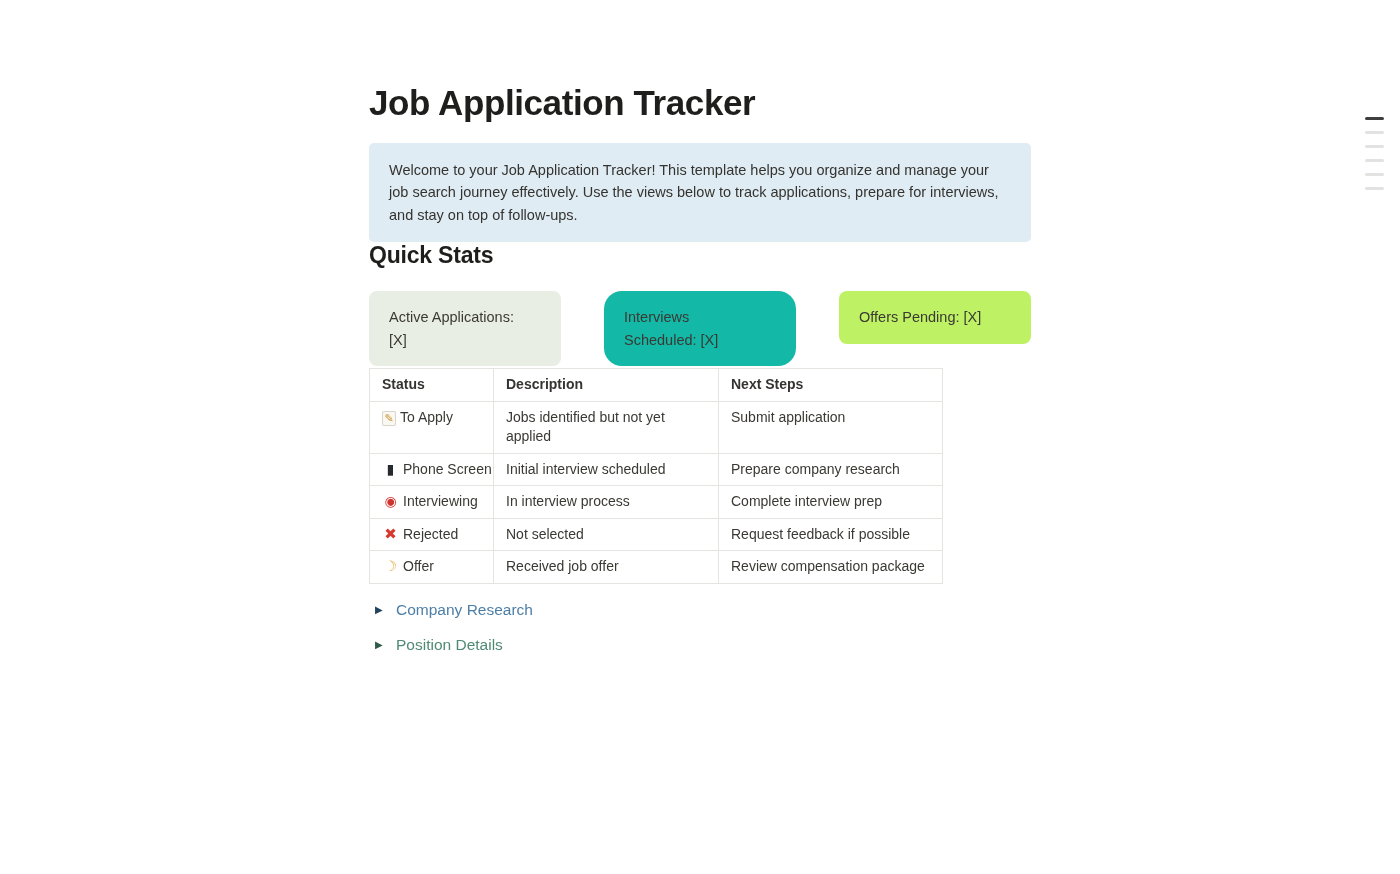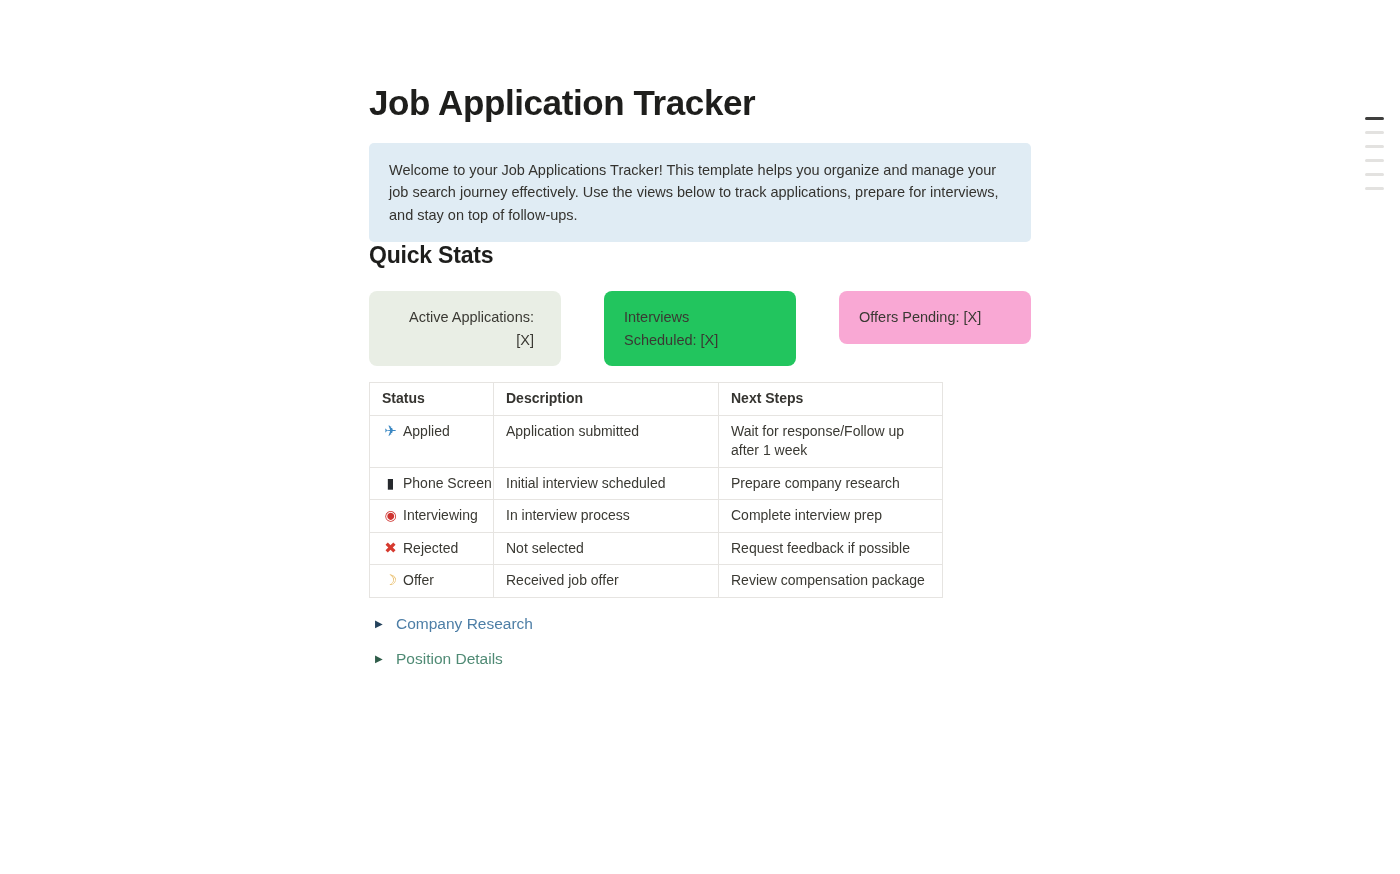--- a/index.html
+++ b/index.html
@@ -26,24 +26,24 @@
   .h-quick    { margin-top:33px; }
   .h-overview { margin-top:38px; }
   .h-template { margin-top:46px; }
 
   .stats-row { margin-top:23px; display:flex; justify-content:space-between; align-items:flex-start; }
   .stat-card {
     width:192px; box-sizing:border-box; border-radius:8px; padding:15px 20px;
     font-size:14.5px; line-height:22.5px; color:#3a3933;
   }
   .stat-card span { display:inline-block; }
-  .card-0 span { max-width:145px;text-align:right; }
+  .card-0 span { max-width:145px; }
   .card-1 span { max-width:112px; }
 
-  table.status-table { margin-top:16px; border-collapse:collapse; table-layout:fixed; width:573px; }
+  table.status-table { margin-top:2px; border-collapse:collapse; table-layout:fixed; width:573px; }
   .status-table th, .status-table td {
     border:1px solid #e6e4e1; padding:6px 12px; font-size:14px; line-height:19.5px;
     text-align:left; vertical-align:top; color:#3a3933;
   }
   .status-table th { font-weight:600; color:#353430; }
   .status-cell { white-space:nowrap; }
   .icon {
     display:inline-block; width:17px; text-align:center; margin-right:4px;
     font-size:14px; font-family:"DejaVu Sans",sans-serif;
   }
@@ -71,56 +71,56 @@
 </style>
 </head>
 <body>
 
 <div class="screen">
   <div class="content">
 
     <h1 class="page-title">Job Application Tracker</h1>
 
     <div class="callout" style="background-color: rgb(224, 236, 244);">
-      <p>Welcome to your Job Applications Tracker! This template helps you organize and manage your job search journey effectively. Use the views below to track applications, prepare for interviews, and stay on top of follow-ups.</p>
+      <p>Welcome to your Job Application Tracker! This template helps you organize and manage your job search journey effectively. Use the views below to track applications, prepare for interviews, and stay on top of follow-ups.</p>
     </div>
 
     <h2 class="section-heading h-quick">Quick Stats</h2>
 
     <div class="stats-row">
       <div class="stat-card card-0" style="background-color: rgb(233, 238, 229);">
         <span>Active Applications: [X]</span>
       </div>
-      <div class="stat-card card-1" style="background-color: #22c55e;">
+      <div class="stat-card card-1" style="background-color: #14b8a6; border-radius: 18px;">
         <span>Interviews Scheduled: [X]</span>
       </div>
-      <div class="stat-card card-2" style="background-color: #f9a8d4;">
+      <div class="stat-card card-2" style="background-color: #bef264;">
         <span>Offers Pending: [X]</span>
       </div>
     </div>
 
 
     <table class="status-table">
       <colgroup>
           <col style="width:124px">
           <col style="width:225px">
           <col style="width:224px">
         </colgroup>
       <thead>
         <tr>
           <th>Status</th>
           <th>Description</th>
           <th>Next Steps</th>
         </tr>
       </thead>
       <tbody>
         <tr>
-          <td class="status-cell"><span class="icon plane" style="color: rgb(59, 136, 195);">✈</span><span>Applied</span></td>
-          <td>Application submitted</td>
-          <td>Wait for response/Follow up after 1 week</td>
+          <td class="status-cell"><span class="icon paper" style="color: rgb(199, 148, 48);">✎</span><span>To Apply</span></td>
+          <td>Jobs identified but not yet applied</td>
+          <td>Submit application</td>
         </tr>
         <tr>
           <td class="status-cell"><span class="icon phone" style="color: rgb(38, 41, 45);">▮</span><span>Phone Screen</span></td>
           <td>Initial interview scheduled</td>
           <td>Prepare company research</td>
         </tr>
         <tr>
           <td class="status-cell"><span class="icon target" style="color: rgb(207, 52, 48);">◉</span><span>Interviewing</span></td>
           <td>In interview process</td>
           <td>Complete interview prep</td>

